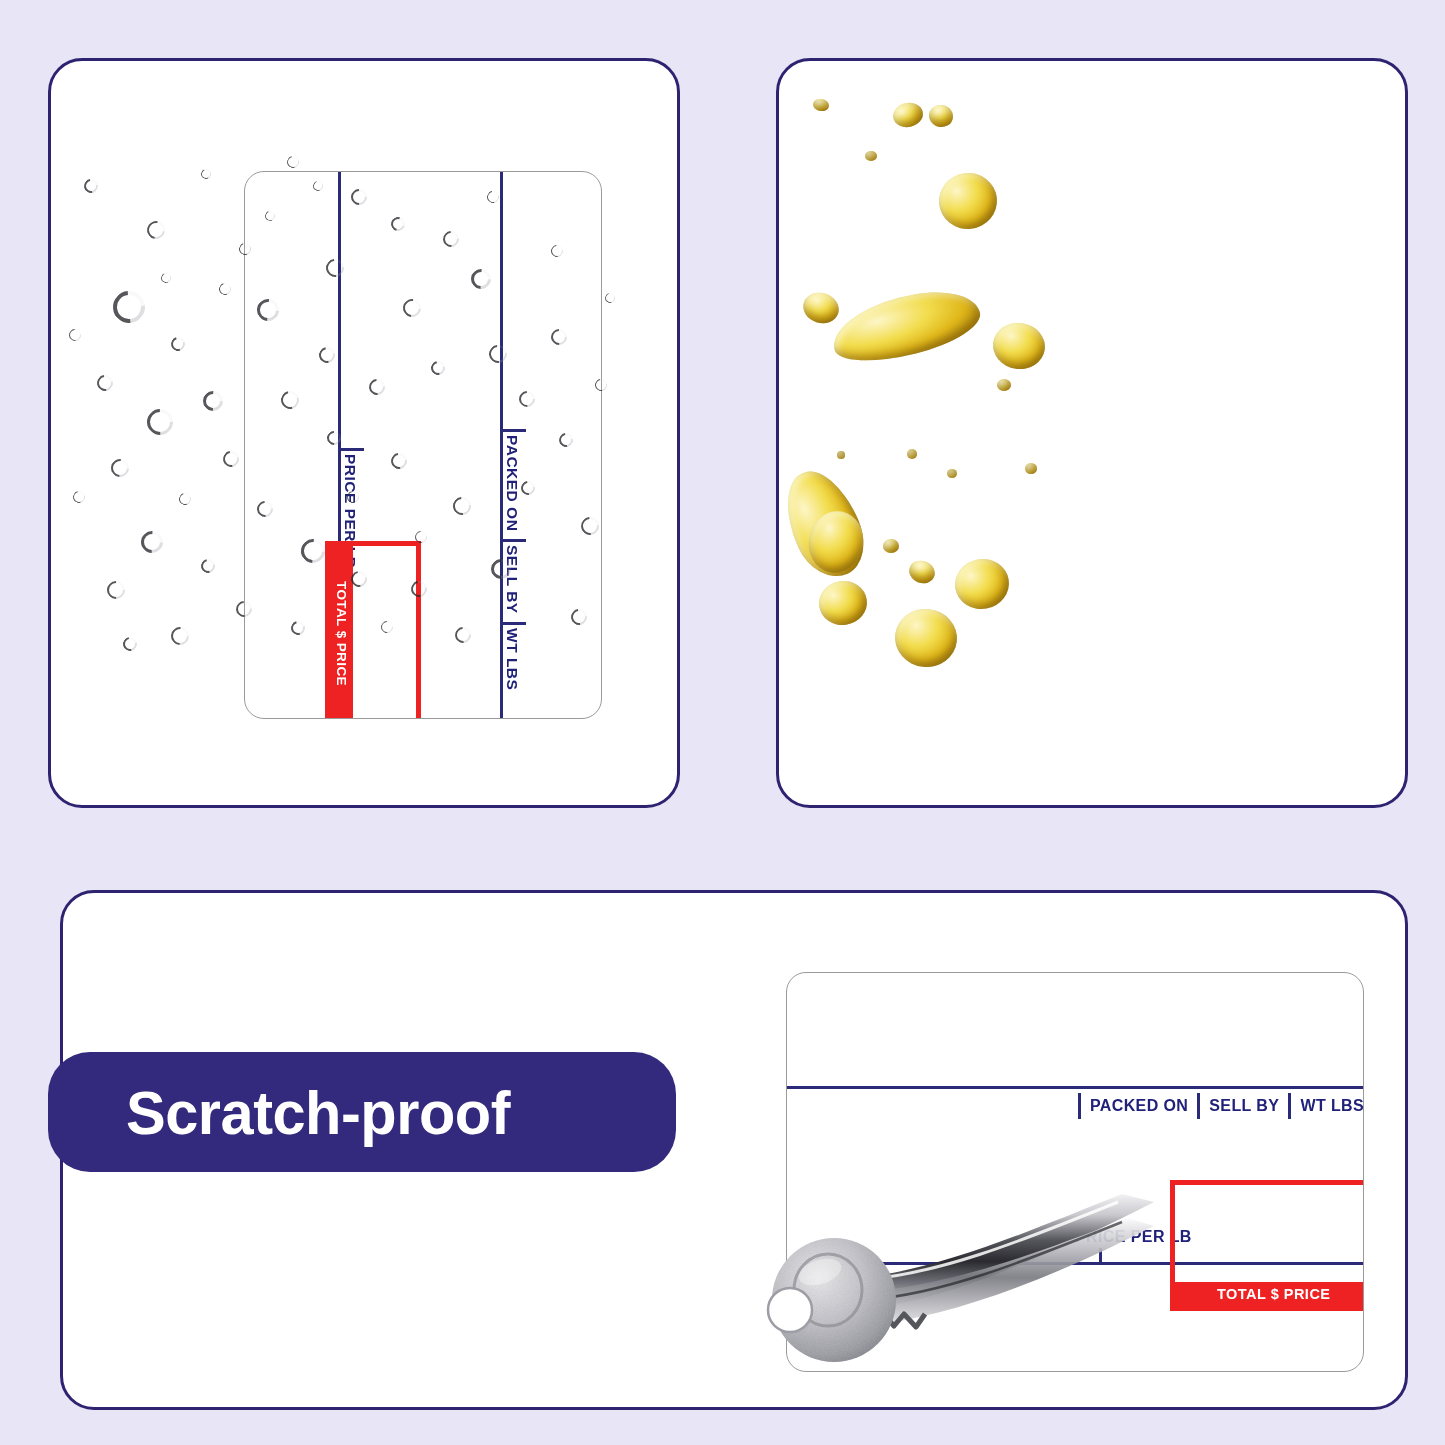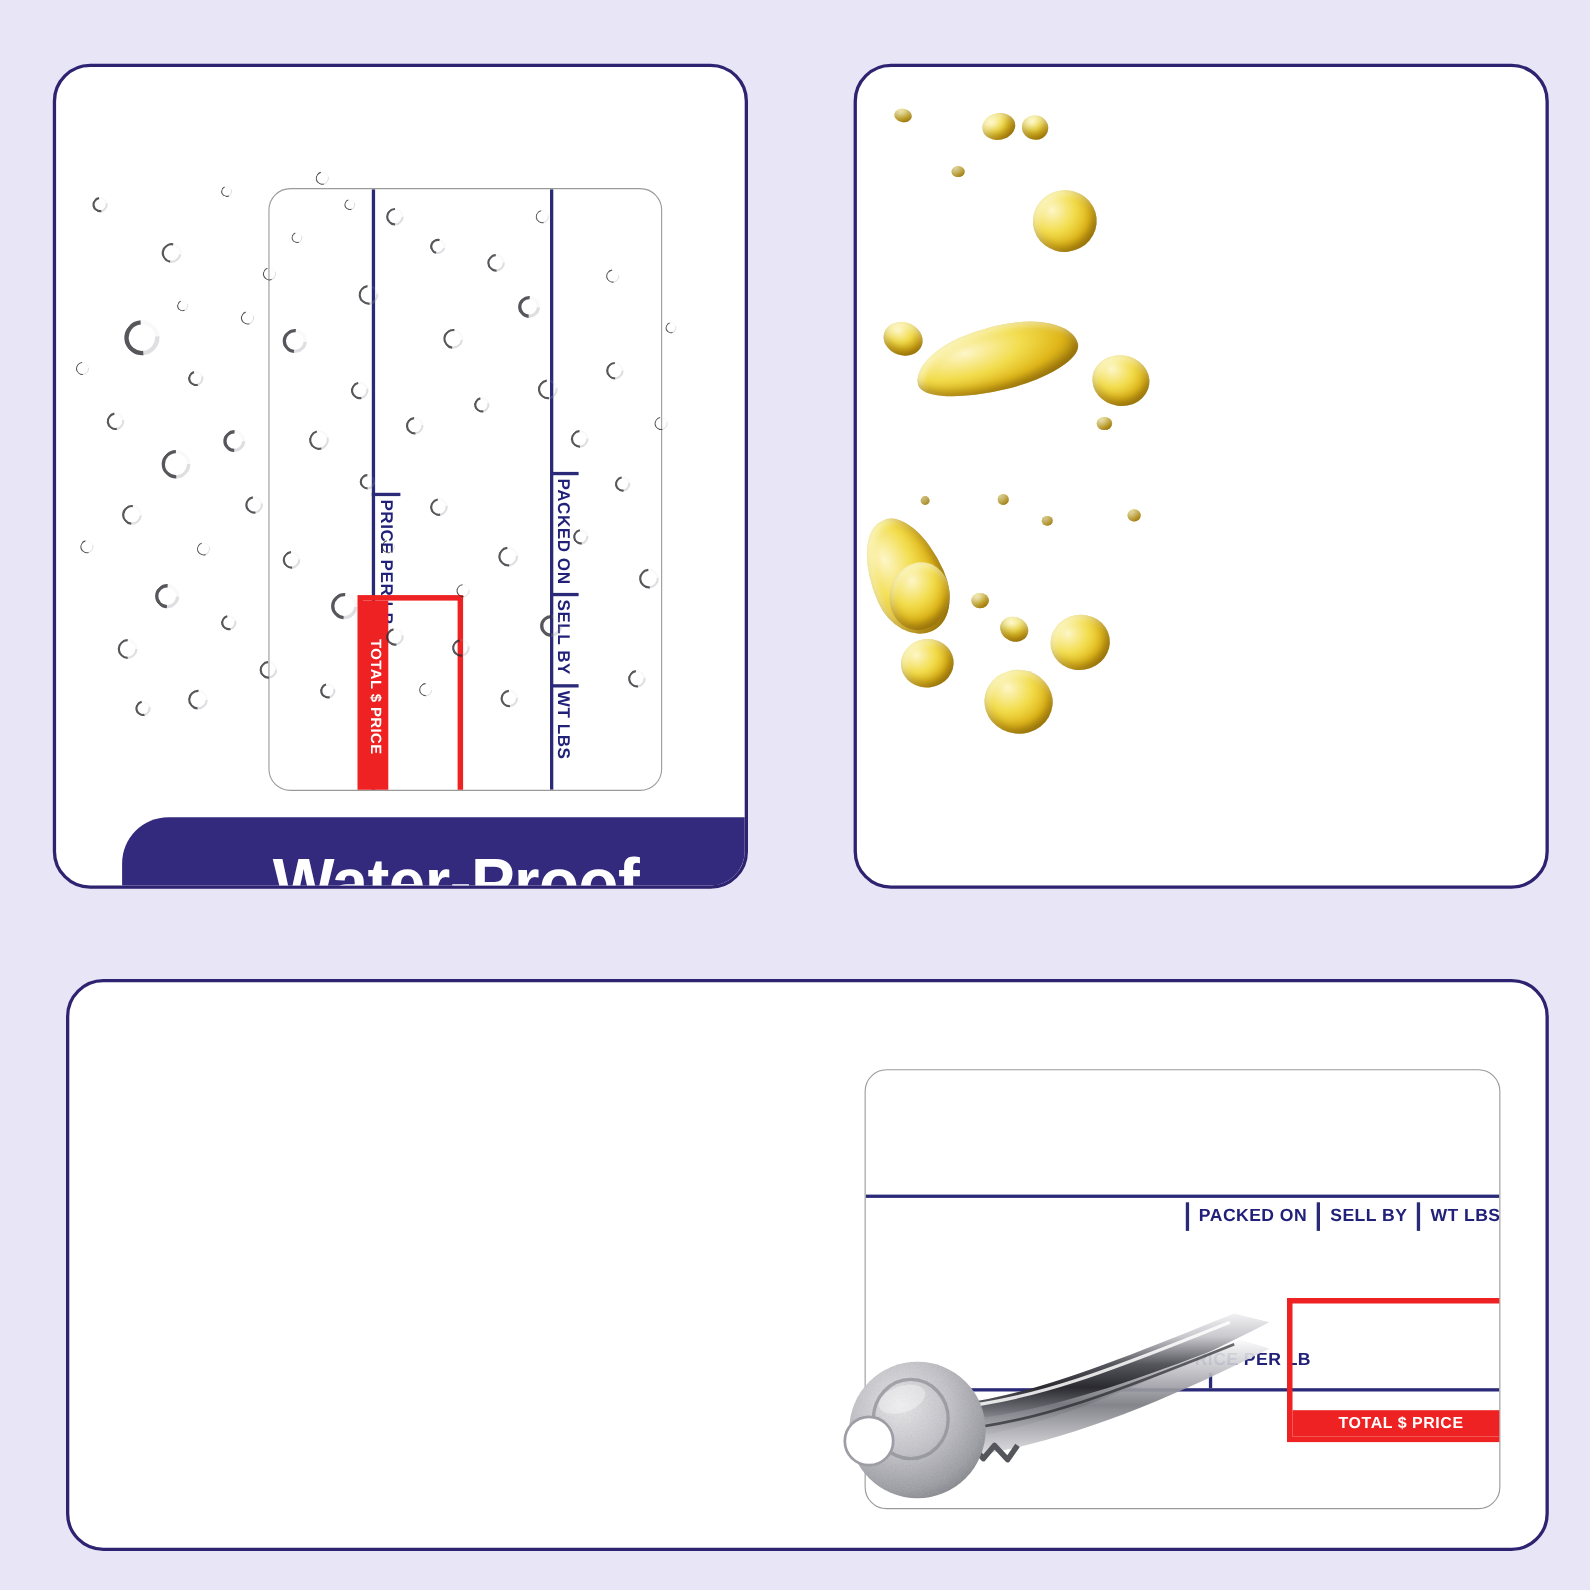--- a/index.html
+++ b/index.html
@@ -288,23 +288,20 @@
         <div class="drop" style="left: 110px; top: 212px; width: 10px; height: 10px; transform: rotate(22deg); border-width: 1.6px;"></div>
         <div class="drop" style="left: 330px; top: 560px; width: 12px; height: 12px; transform: rotate(43deg); border-width: 1.8px;"></div>
         <div class="drop" style="left: 262px; top: 120px; width: 10px; height: 10px; transform: rotate(26deg); border-width: 1.6px;"></div>
         <div class="drop" style="left: 500px; top: 184px; width: 12px; height: 12px; transform: rotate(38deg); border-width: 1.8px;"></div>
         <div class="drop" style="left: 18px; top: 268px; width: 12px; height: 12px; transform: rotate(41deg); border-width: 1.8px;"></div>
         <div class="drop" style="left: 544px; top: 318px; width: 12px; height: 12px; transform: rotate(35deg); border-width: 1.8px;"></div>
         <div class="drop" style="left: 22px; top: 430px; width: 12px; height: 12px; transform: rotate(30deg); border-width: 1.8px;"></div>
         <div class="drop" style="left: 554px; top: 232px; width: 10px; height: 10px; transform: rotate(28deg); border-width: 1.6px;"></div>
       </div>
 
-    <div class="banner" id="banner-water">
-      <span class="banner-label">Water-Proof</span>
-    </div>
   </div>
 
   <div class="card" id="card-oil">
 
     <div class="oils" id="oils-oil">
         <div class="oil" style="left: 34px; top: 38px; width: 16px; height: 12px; transform: rotate(10deg);"></div>
         <div class="oil" style="left: 114px; top: 42px; width: 30px; height: 24px; transform: rotate(-12deg);"></div>
         <div class="oil" style="left: 150px; top: 44px; width: 24px; height: 22px; transform: rotate(14deg);"></div>
         <div class="oil" style="left: 160px; top: 112px; width: 58px; height: 56px; transform: rotate(-6deg);"></div>
         <div class="oil" style="left: 24px; top: 232px; width: 36px; height: 30px; transform: rotate(18deg);"></div>
@@ -402,14 +399,17 @@
 
       <ellipse cx="72" cy="140" rx="62" ry="62" fill="url(#head)"></ellipse>
       <ellipse cx="72" cy="140" rx="62" ry="62" fill="#8d8d95" filter="url(#grain)" opacity="0.55"></ellipse>
       <ellipse cx="66" cy="130" rx="34" ry="36" fill="none" stroke="#8b8b93" stroke-width="3" opacity="0.7"></ellipse>
       <circle cx="28" cy="150" r="22" fill="#ffffff"></circle>
       <circle cx="28" cy="150" r="22" fill="none" stroke="#9d9da5" stroke-width="2.5"></circle>
       <ellipse cx="58" cy="112" rx="22" ry="12" fill="#ffffff" opacity="0.35" transform="rotate(-18 58 112)"></ellipse>
     </svg>
   </div>
 
+  <div class="banner" id="banner-scratch">
+    <span class="banner-label">Scratch-proof</span>
+  </div>
 
 </div>
 
 </body></html>

